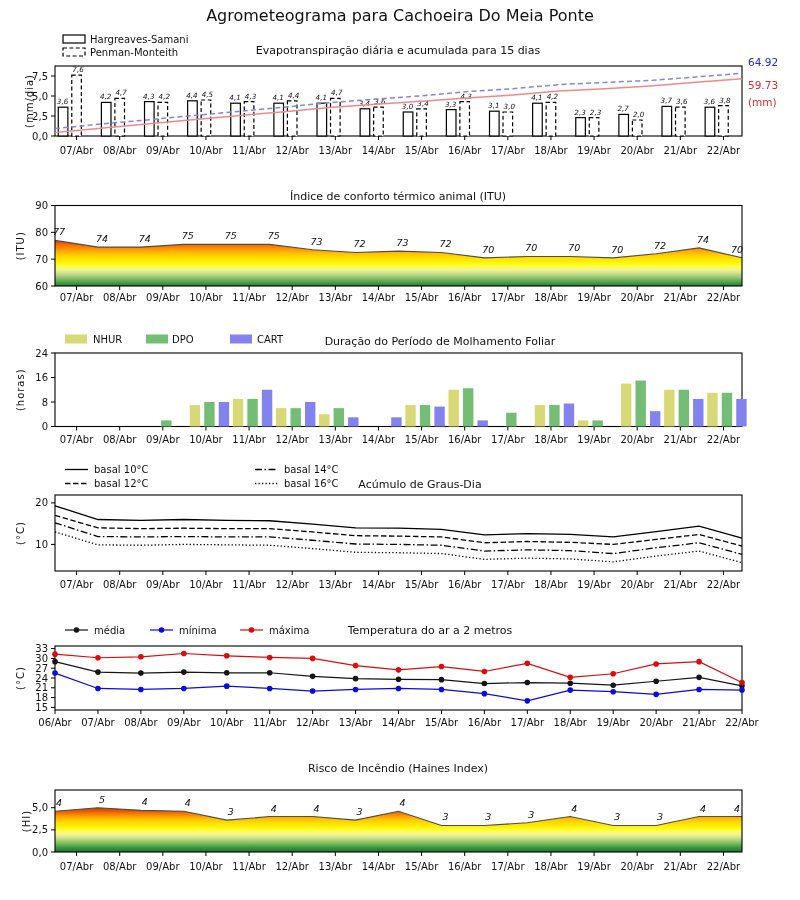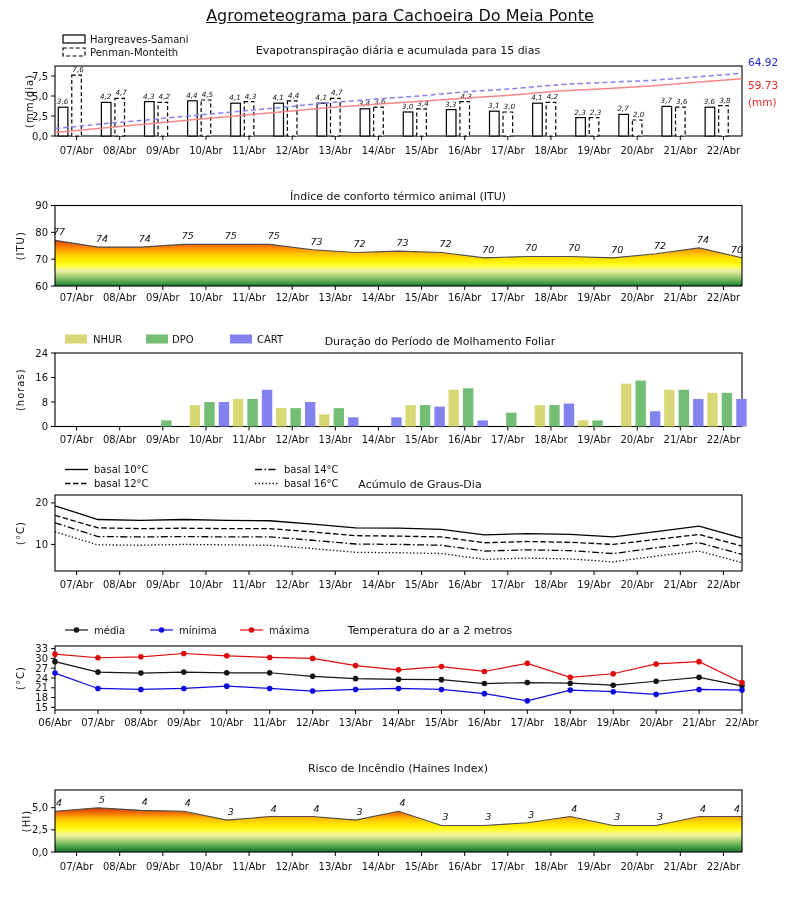--- a/index.html
+++ b/index.html
@@ -1,19 +1,19 @@
 <!DOCTYPE html>
 <html><head>
 <meta charset="utf-8">
 <style>
   html,body{margin:0;padding:0;background:#fff;}
   .page{position:relative;width:800px;height:900px;background:#ffffff;overflow:hidden;
         font-family:"DejaVu Sans",sans-serif;}
   .main-title{position:absolute;top:6px;left:0;width:800px;margin:0;text-align:center;
-        font-size:16px;font-weight:normal;color:#111;font-family:"DejaVu Sans",sans-serif;text-decoration:underline;}
+        font-size:16px;font-weight:normal;color:#111;font-family:"DejaVu Sans",sans-serif;}
   #chart-svg{position:absolute;left:0;top:0;font-family:"DejaVu Sans",sans-serif;}
 </style>
 </head>
 <body>
 
 <div class="page">
   <h1 class="main-title">Agrometeograma para Cachoeira Do Meia Ponte</h1>
   <svg id="chart-svg" width="800" height="900" viewBox="0 0 800 900">
       <g>
         <rect x="55" y="66" width="687" height="70" fill="none" stroke="#000" stroke-width="1.1"></rect>

